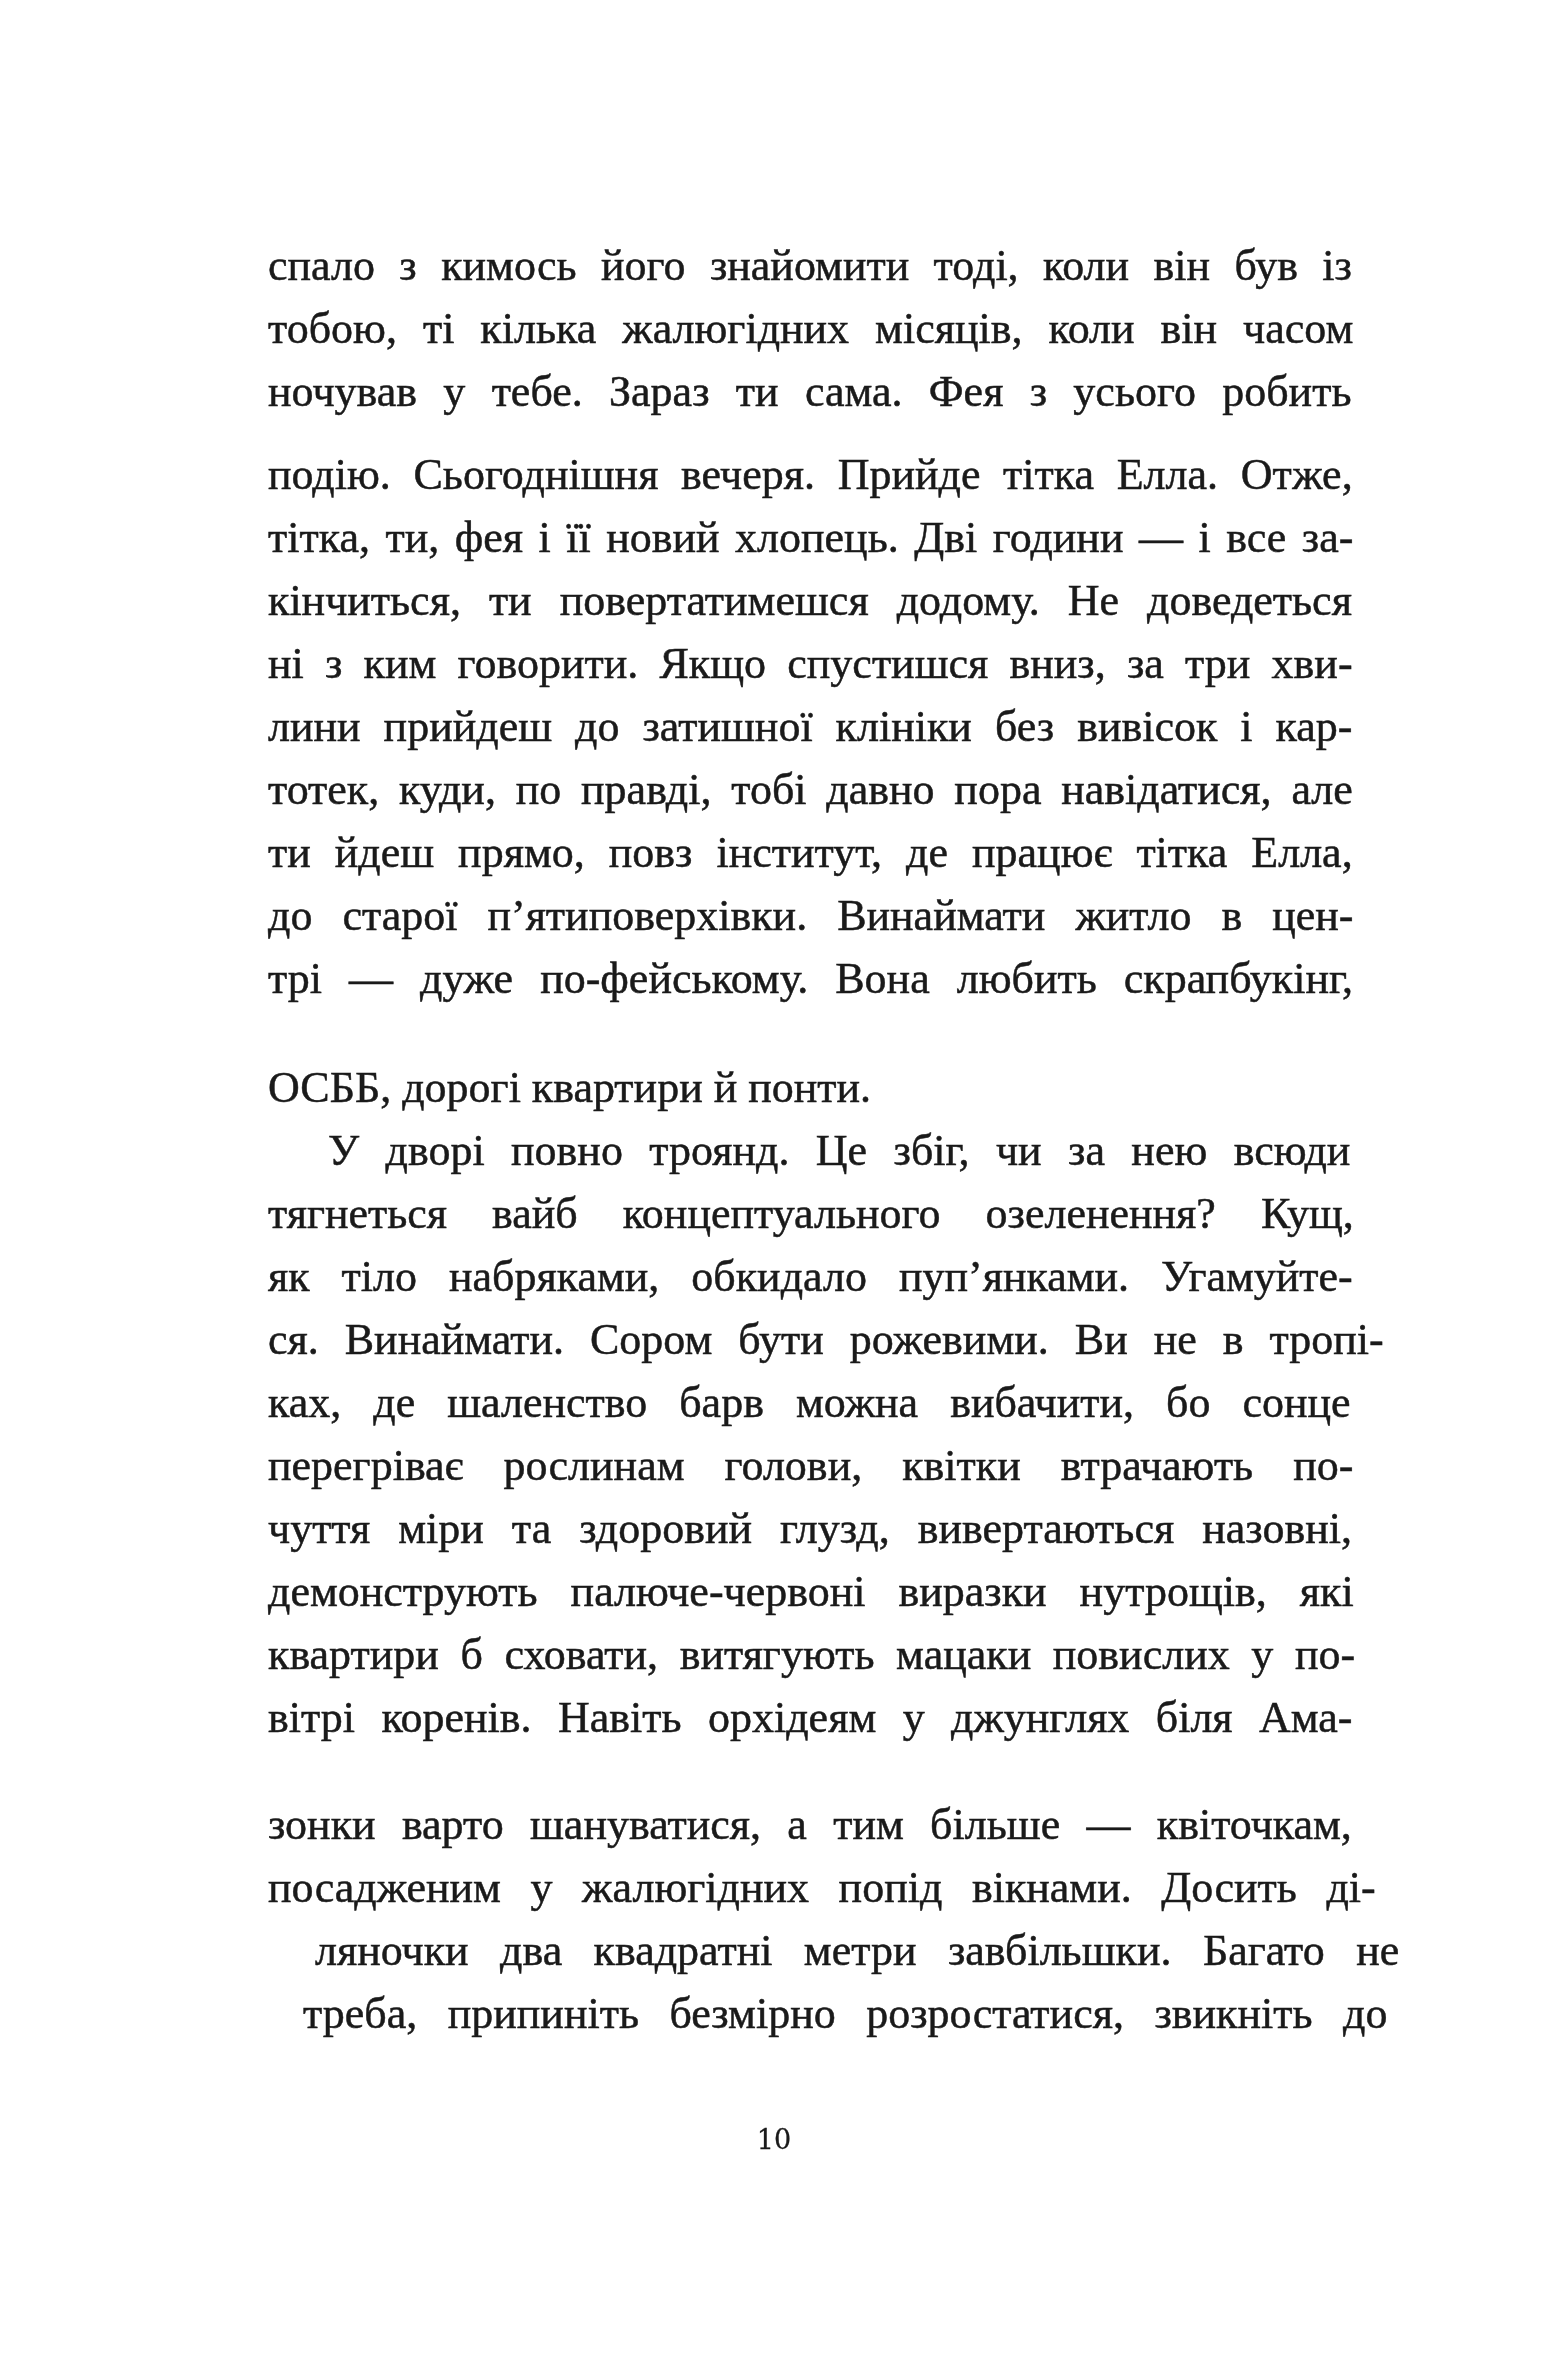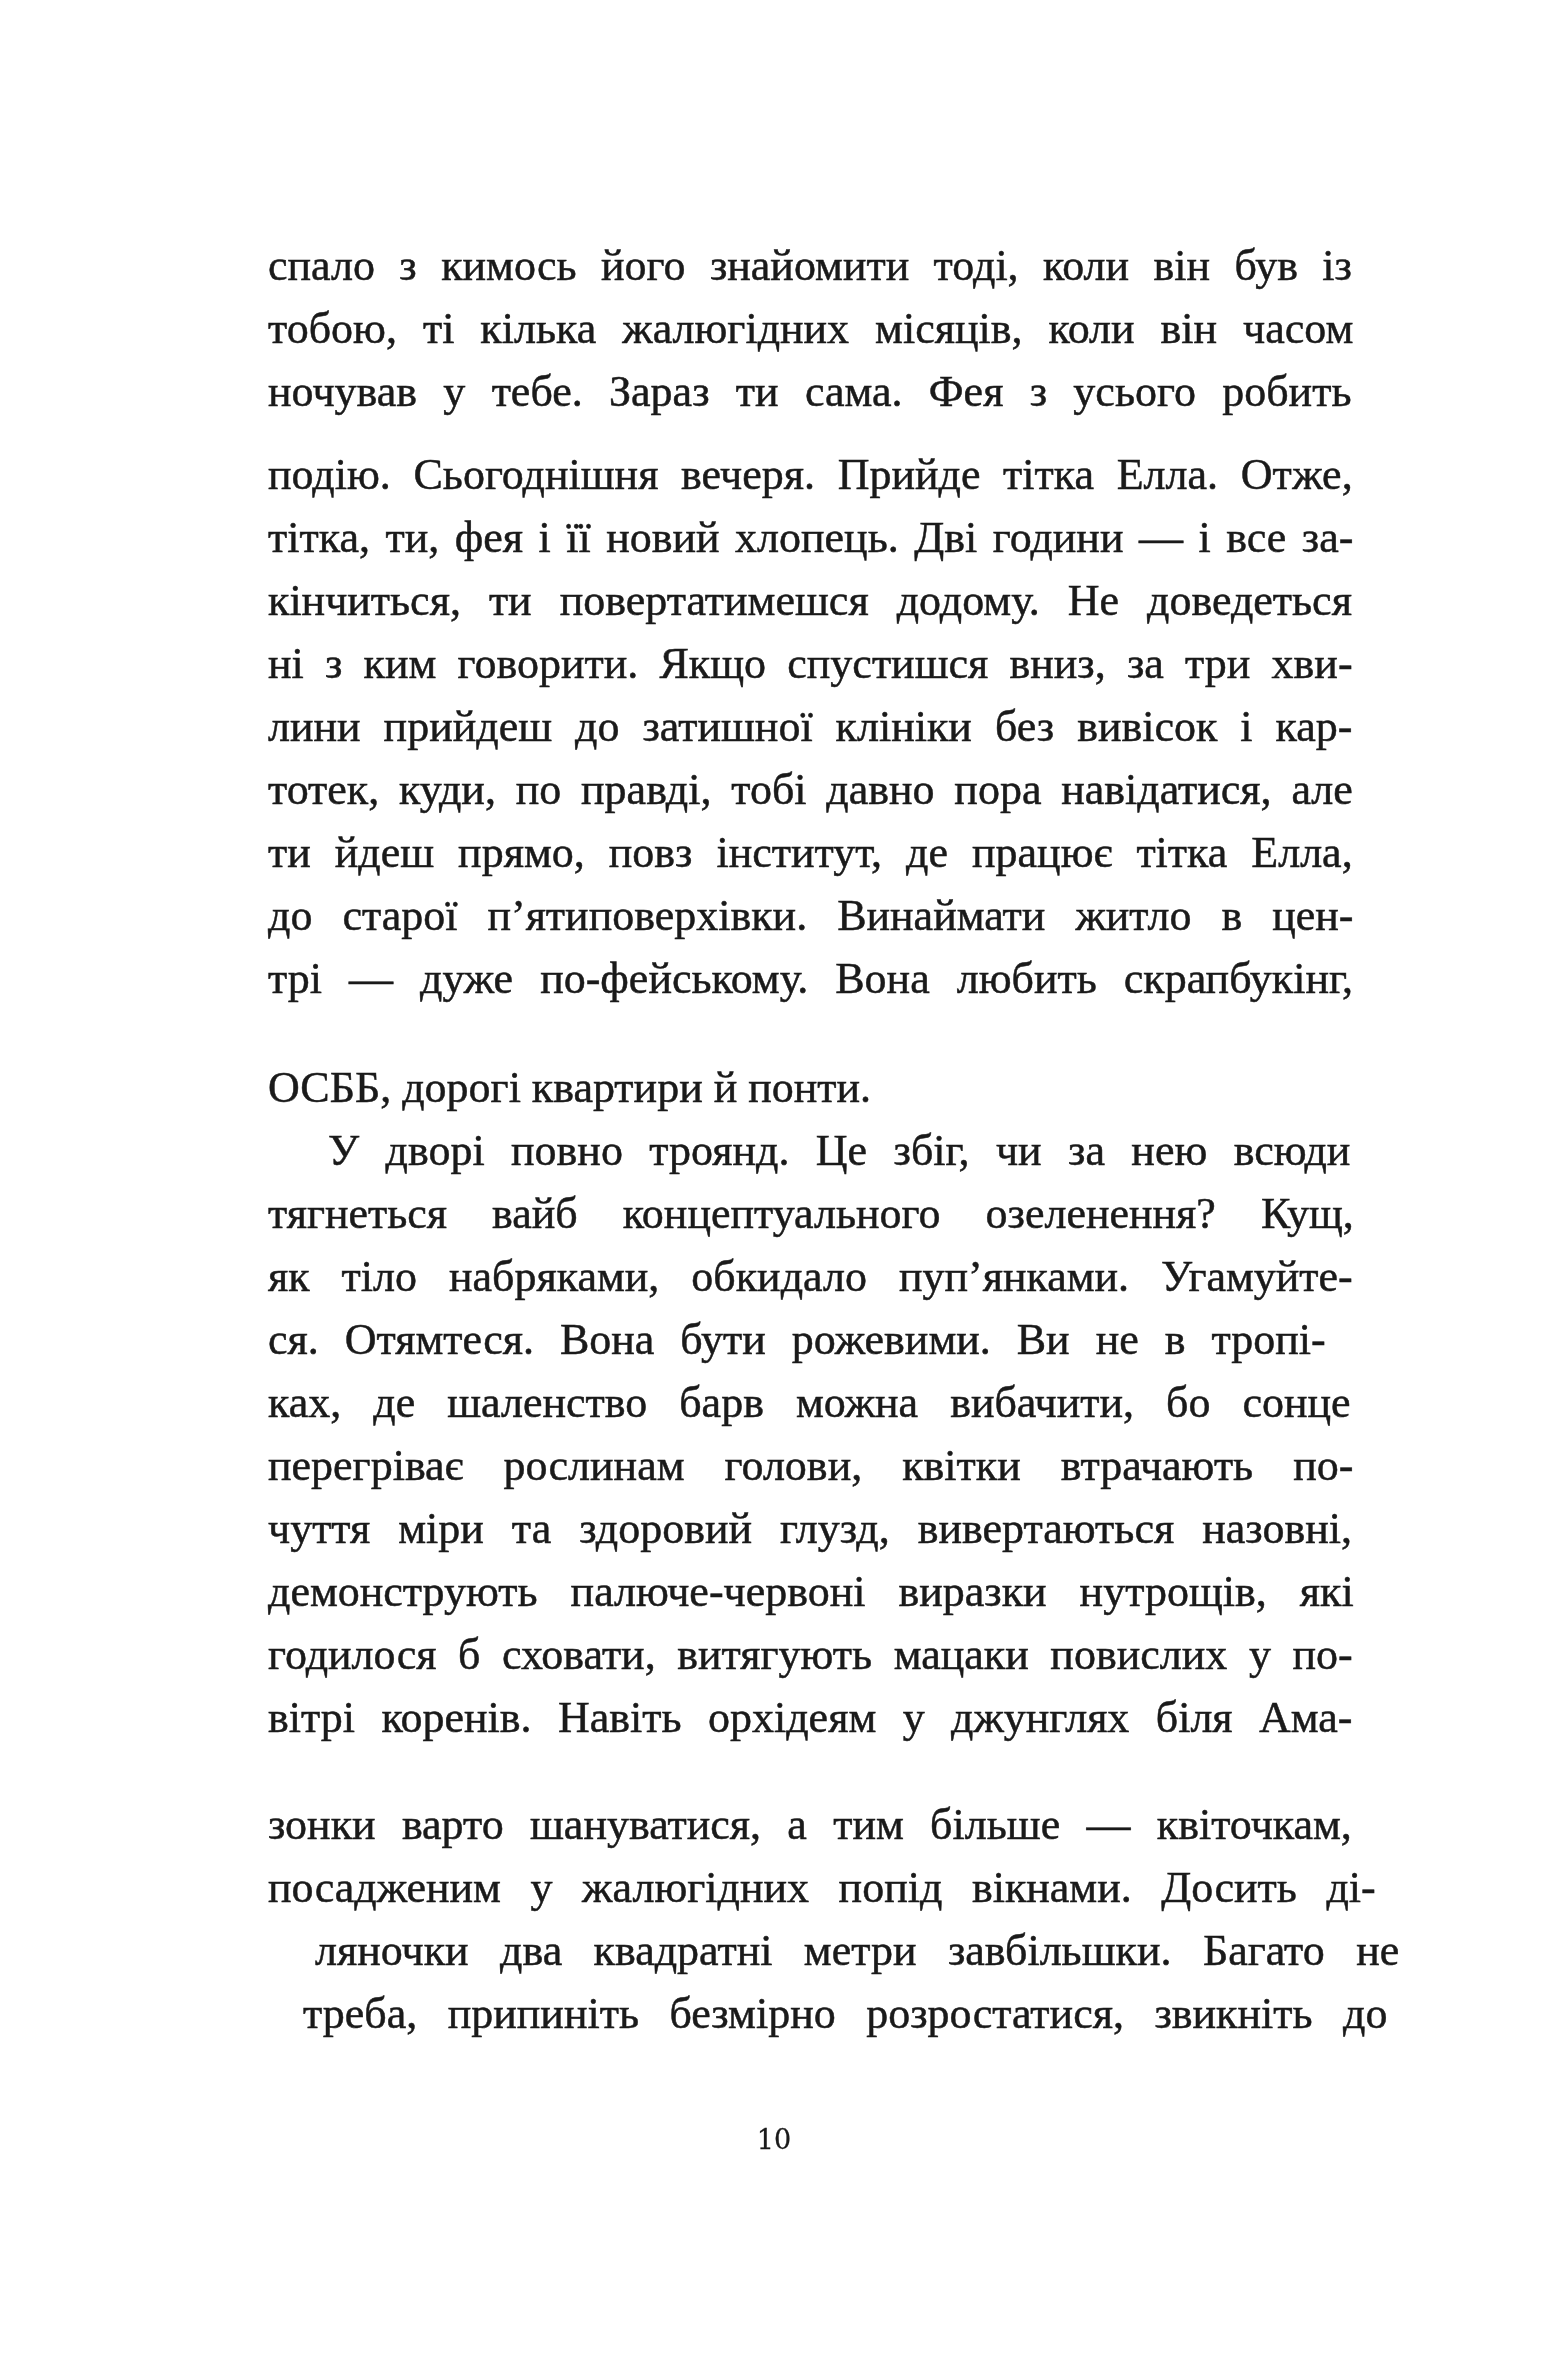--- a/index.html
+++ b/index.html
@@ -79,26 +79,26 @@
       <span class="line" style="text-align: left; text-align-last: left; display: block; word-spacing: 13px;">ти йдеш прямо, повз інститут, де працює тітка Елла,</span>
       <span class="line" style="text-align: left; text-align-last: left; display: block; word-spacing: 19px;">до старої п’ятиповерхівки. Винаймати житло в цен-</span>
       <span class="line" style="text-align: left; text-align-last: left; display: block; word-spacing: 16px;">трі — дуже по-фейському. Вона любить скрапбукінг,</span>
       <span class="line last">ОСББ, дорогі квартири й понти.</span>
     </div>
 
     <div>
       <span class="line indent" style="text-align: left; text-align-last: left; display: block; word-spacing: 15.4px;">У дворі повно троянд. Це збіг, чи за нею всюди</span>
       <span class="line" style="text-align: left; text-align-last: left; display: block; word-spacing: 34px;">тягнеться вайб концептуального озеленення? Кущ,</span>
       <span class="line" style="text-align: left; text-align-last: left; display: block; word-spacing: 21px;">як тіло набряками, обкидало пуп’янками. Угамуйте-</span>
-      <span class="line" style="text-align: left; text-align-last: left; display: block; word-spacing: 15px;">ся. Отямтеся. Вона бути рожевими. Ви не в тропі-</span>
+      <span class="line" style="text-align: left; text-align-last: left; display: block; word-spacing: 15px;">ся. Винаймати. Сором бути рожевими. Ви не в тропі-</span>
       <span class="line" style="text-align: left; text-align-last: left; display: block; word-spacing: 21px;">ках, де шаленство барв можна вибачити, бо сонце</span>
       <span class="line" style="text-align: left; text-align-last: left; display: block; word-spacing: 29px;">перегріває рослинам голови, квітки втрачають по-</span>
       <span class="line" style="text-align: left; text-align-last: left; display: block; word-spacing: 17px;">чуття міри та здоровий глузд, вивертаються назовні,</span>
       <span class="line" style="text-align: left; text-align-last: left; display: block; word-spacing: 22px;">демонструють палюче-червоні виразки нутрощів, які</span>
-      <span class="line" style="text-align: left; text-align-last: left; display: block; word-spacing: 10.6px;">годилося б сховати, витягують мацаки повислих у по-</span>
+      <span class="line" style="text-align: left; text-align-last: left; display: block; word-spacing: 10.6px;">квартири б сховати, витягують мацаки повислих у по-</span>
       <span class="line" style="text-align: left; text-align-last: left; display: block; word-spacing: 15.4px;">вітрі коренів. Навіть орхідеям у джунглях біля Ама-</span>
       <span class="line" style="text-align: left; text-align-last: left; display: block; word-spacing: 15.3px; margin-top: 44px;">зонки варто шануватися, а тим більше — квіточкам,</span>
       <span class="line" style="text-align: left; text-align-last: left; display: block; word-spacing: 18.6px;">посадженим у жалюгідних попід вікнами. Досить ді-</span>
       <span class="line" style="text-align: center; text-align-last: left; display: block; word-spacing: 20.4px; margin-left: 47px;">ляночки два квадратні метри завбільшки. Багато не</span>
       <span class="line" style="text-align: right; text-align-last: left; display: block; word-spacing: 19.5px; margin-left: 35px;">треба, припиніть безмірно розростатися, звикніть до</span>
     </div>
   </div>
 
   <div class="page-number">10</div>
 </div>

